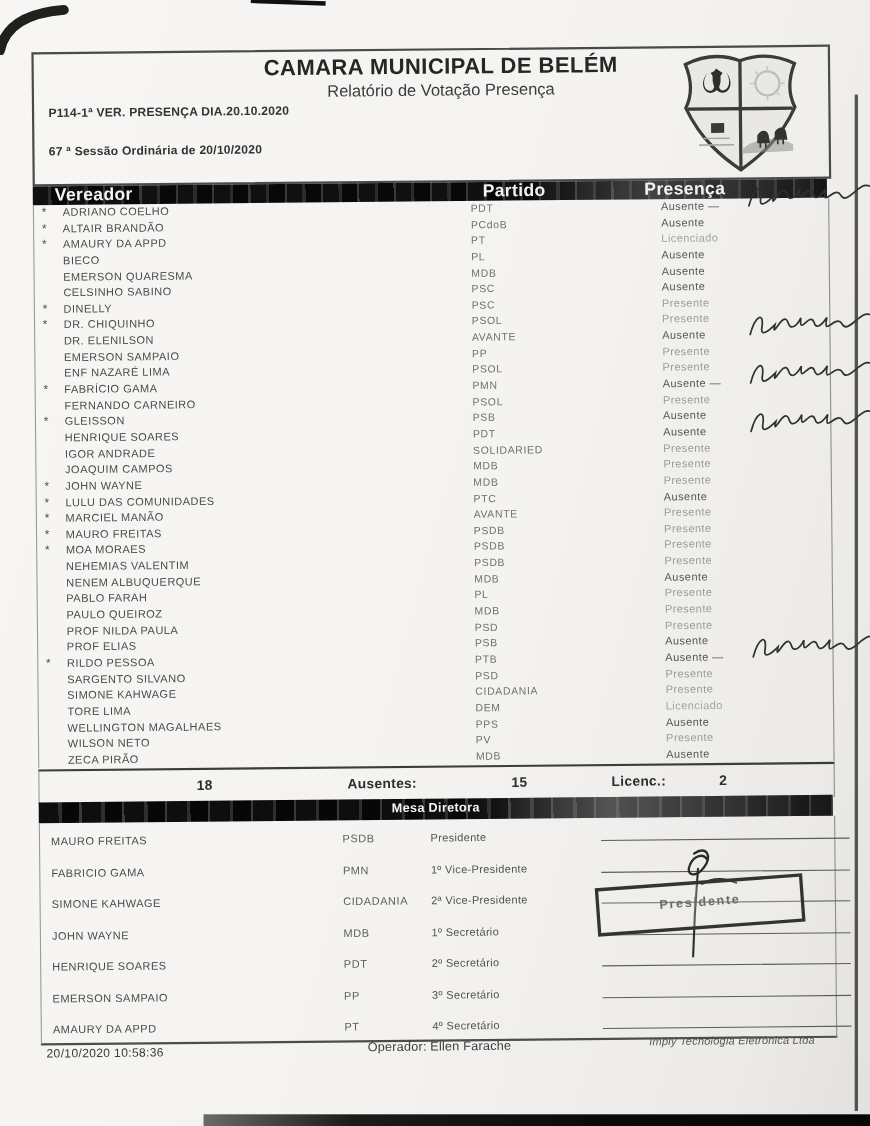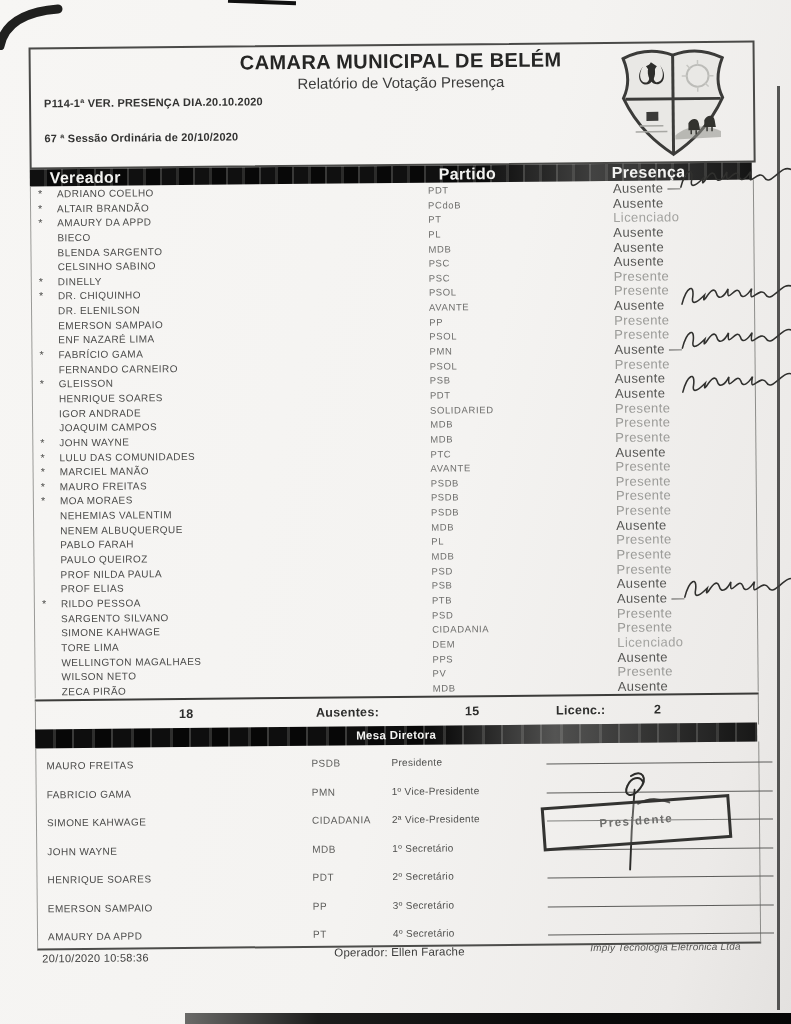--- a/index.html
+++ b/index.html
@@ -21,31 +21,31 @@
   .hdr-session{position:absolute;left:13px;top:83px;font-size:11px;font-weight:bold;color:#333332;letter-spacing:.2px;}
   .shield{position:absolute;right:20px;top:-3px;width:120px;height:121px;}
 
   
   .thead{position:absolute;left:33px;top:166px;width:722px;height:17px;color:#f2f2f0;
     background:
       linear-gradient(90deg,rgba(0,0,0,0) 62%,rgba(150,150,148,.38) 78%,rgba(90,90,88,.15) 100%),
       repeating-linear-gradient(90deg,#101010 0 14px,#2b2b2a 14px 17px,#080808 17px 31px,#383837 31px 33px);
   }
   .thead span{position:absolute;top:0;font-size:16px;font-weight:bold;line-height:17px;letter-spacing:.3px;}
-  .th-ver{left:20px;} .th-par{left:397px;margin-left:12px;} .th-pre{left:582px;}
+  .th-ver{left:20px;} .th-par{left:397px;margin-left:12px;} .th-pre{left:556px;}
 
   .tbody{position:absolute;left:33px;top:183px;width:722px;
     border-left:1px solid #9a9a97;border-right:1px solid #8d8d8a;}
   .vrow{position:relative;height:14.65px;}
   .vrow .star{position:absolute;left:7px;top:0;font-size:11px;line-height:14px;color:#4e4e4c;}
   .vrow .vname{position:absolute;left:26px;top:1px;font-size:10px;line-height:13.5px;
     color:#4a4a49;letter-spacing:.45px;}
   .vrow .vparty{position:absolute;left:397px;top:1px;font-size:9.5px;line-height:13.5px;
     color:#6f6f6d;letter-spacing:.6px;}
-  .vrow .vpres{position:absolute;left:582px;top:1px;font-size:13px;line-height:13.5px;letter-spacing:.4px;}
+  .vrow .vpres{position:absolute;left:570px;top:1px;font-size:10px;line-height:13.5px;letter-spacing:.4px;}
   .p-Presente{color:#9b9b98;}
   .p-Ausente{color:#565654;}
   .p-Licenciado{color:#a3a3a0;}
   .hw-squiggle{position:absolute;left:648px;top:-19px;width:118px;height:36px;z-index:3;}
 
   
   .totals{position:absolute;left:33px;top:695.5px;width:722px;height:30px;
     border-top:2.5px solid #3c3c3a;
     border-left:1px solid #9a9a97;border-right:1px solid #8d8d8a;}
   .totals span{position:absolute;top:0;line-height:29px;font-size:12.5px;font-weight:bold;color:#2e2e2d;letter-spacing:.3px;}
@@ -152,21 +152,21 @@
           <span class="vpres p-Licenciado">Licenciado</span>
         </div>
         <div class="vrow">
           <span class="star"></span>
           <span class="vname">BIECO</span>
           <span class="vparty">PL</span>
           <span class="vpres p-Ausente">Ausente</span>
         </div>
         <div class="vrow">
           <span class="star"></span>
-          <span class="vname">BLENDA SARGENTO</span>
+          <span class="vname">EMERSON QUARESMA</span>
           <span class="vparty">MDB</span>
           <span class="vpres p-Ausente">Ausente</span>
         </div>
         <div class="vrow">
           <span class="star"></span>
           <span class="vname">CELSINHO SABINO</span>
           <span class="vparty">PSC</span>
           <span class="vpres p-Ausente">Ausente</span>
         </div>
         <div class="vrow">

